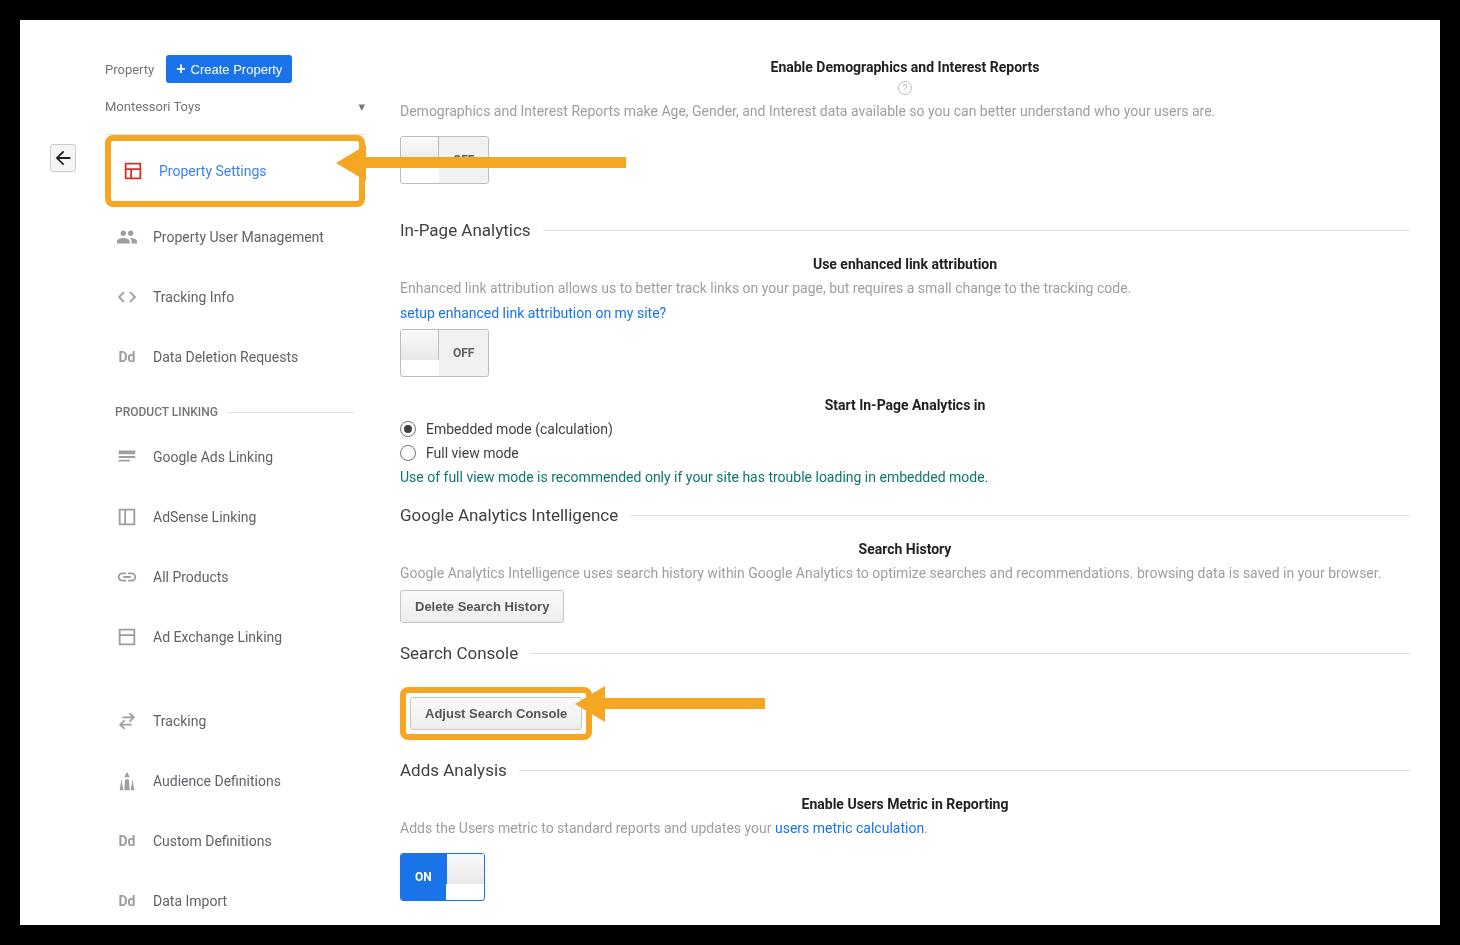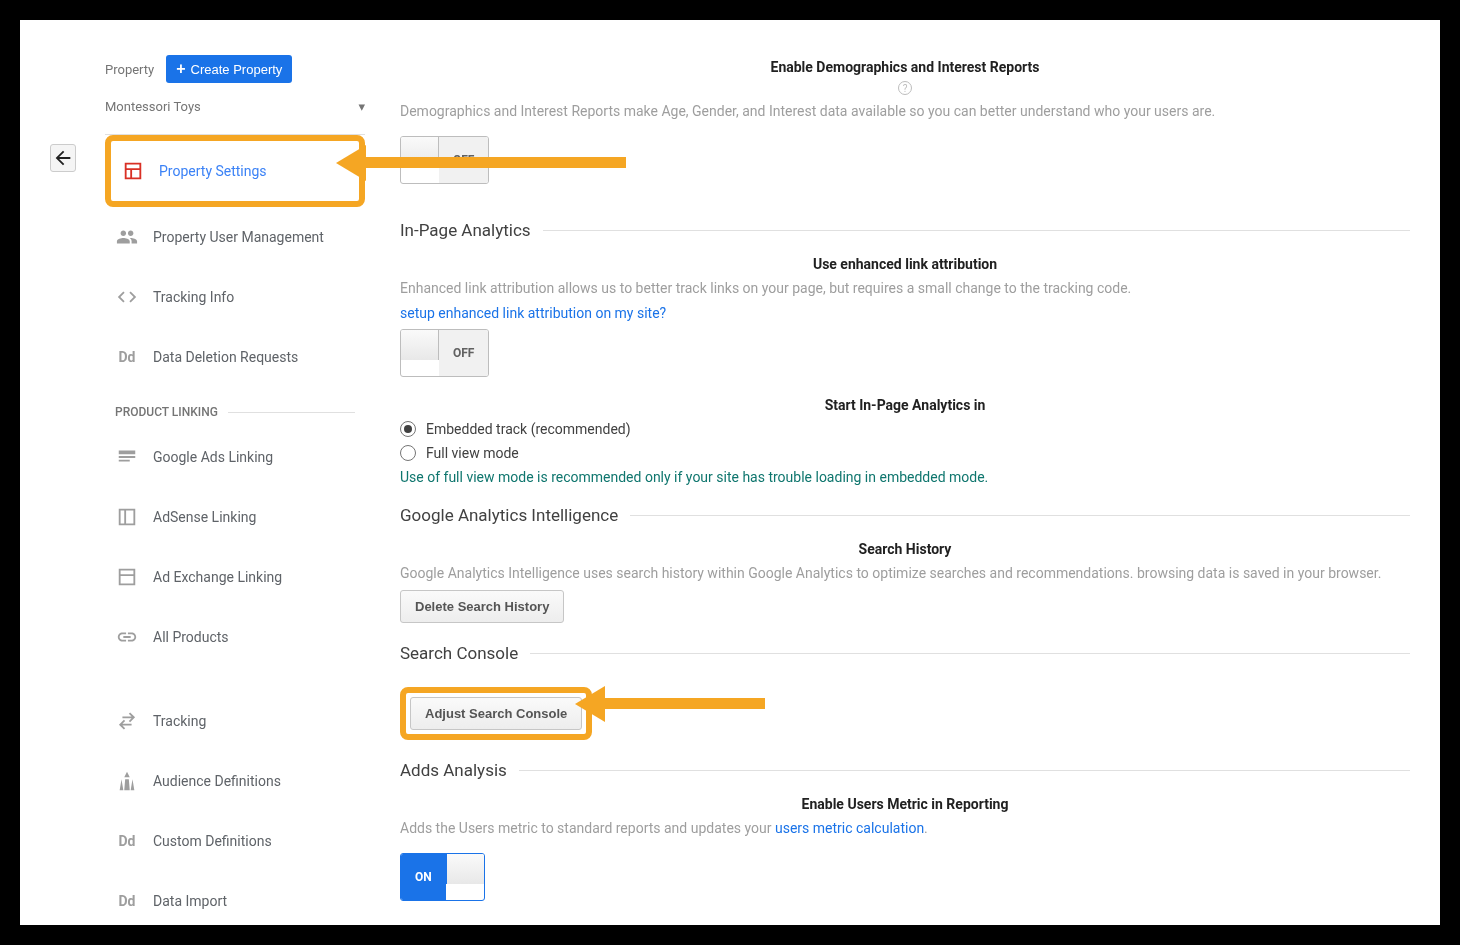--- a/index.html
+++ b/index.html
@@ -114,32 +114,32 @@
       <span class="nav-icon">
           <svg viewBox="0 0 24 24">
             <path d="M3 3h18v18H3V3zm2 2v14h4V5H5zm6 0v14h8V5h-8z"></path>
           </svg>
         </span>
       <span>AdSense Linking</span>
     </div>
     <div class="nav-item">
       <span class="nav-icon">
           <svg viewBox="0 0 24 24">
+            <path d="M3.9 12c0-1.7 1.4-3.1 3.1-3.1h4V7H7c-2.76 0-5 2.24-5 5s2.24 5 5 5h4v-1.9H7c-1.7 0-3.1-1.4-3.1-3.1zM8 13h8v-2H8v2zm9-6h-4v1.9h4c1.7 0 3.1 1.4 3.1 3.1s-1.4 3.1-3.1 3.1h-4V17h4c2.76 0 5-2.24 5-5s-2.24-5-5-5z"></path>
+          </svg>
+        </span>
+      <span>All Products</span>
+    </div>
+    <div class="nav-item">
+      <span class="nav-icon">
+          <svg viewBox="0 0 24 24">
             <path d="M3 3h18v18H3V3zm2 2v4h14V5H5zm0 6v8h14v-8H5z"></path>
           </svg>
         </span>
       <span>Ad Exchange Linking</span>
-    </div>
-    <div class="nav-item">
-      <span class="nav-icon">
-          <svg viewBox="0 0 24 24">
-            <path d="M3.9 12c0-1.7 1.4-3.1 3.1-3.1h4V7H7c-2.76 0-5 2.24-5 5s2.24 5 5 5h4v-1.9H7c-1.7 0-3.1-1.4-3.1-3.1zM8 13h8v-2H8v2zm9-6h-4v1.9h4c1.7 0 3.1 1.4 3.1 3.1s-1.4 3.1-3.1 3.1h-4V17h4c2.76 0 5-2.24 5-5s-2.24-5-5-5z"></path>
-          </svg>
-        </span>
-      <span>All Products</span>
     </div>
 
     <div style="height:24px"></div>
 
     <div class="nav-item">
       <span class="nav-icon">
           <svg viewBox="0 0 24 24">
             <path d="M7 7h10l-3-3 1.4-1.4L20.8 8l-5.4 5.4L14 12l3-3H7V7zm10 10H7l3 3-1.4 1.4L3.2 16l5.4-5.4L10 12l-3 3h10v2z"></path>
           </svg>
         </span>
@@ -179,21 +179,21 @@
     <div class="desc">Enhanced link attribution allows us to better track links on your page, but requires a small change to the tracking code.</div>
     <div class="link">setup enhanced link attribution on my site?</div>
     <div class="toggle">
       <div class="toggle-knob"></div>
       <div class="toggle-label">OFF</div>
     </div>
 
     <div class="setting-title">Start In-Page Analytics in</div>
     <div class="radio-row">
       <span class="radio checked"></span>
-      <span>Embedded track (recommended)</span>
+      <span>Embedded mode (calculation)</span>
     </div>
     <div class="radio-row">
       <span class="radio"></span>
       <span>Full view mode</span>
     </div>
     <div style="color:#0f766e; margin:6px 0 8px;">Use of full view mode is recommended only if your site has trouble loading in embedded mode.</div>
 
     <div class="section-title">Google Analytics Intelligence</div>
     <div class="setting-title">Search History</div>
     <div class="desc">Google Analytics Intelligence uses search history within Google Analytics to optimize searches and recommendations. browsing data is saved in your browser.</div>

